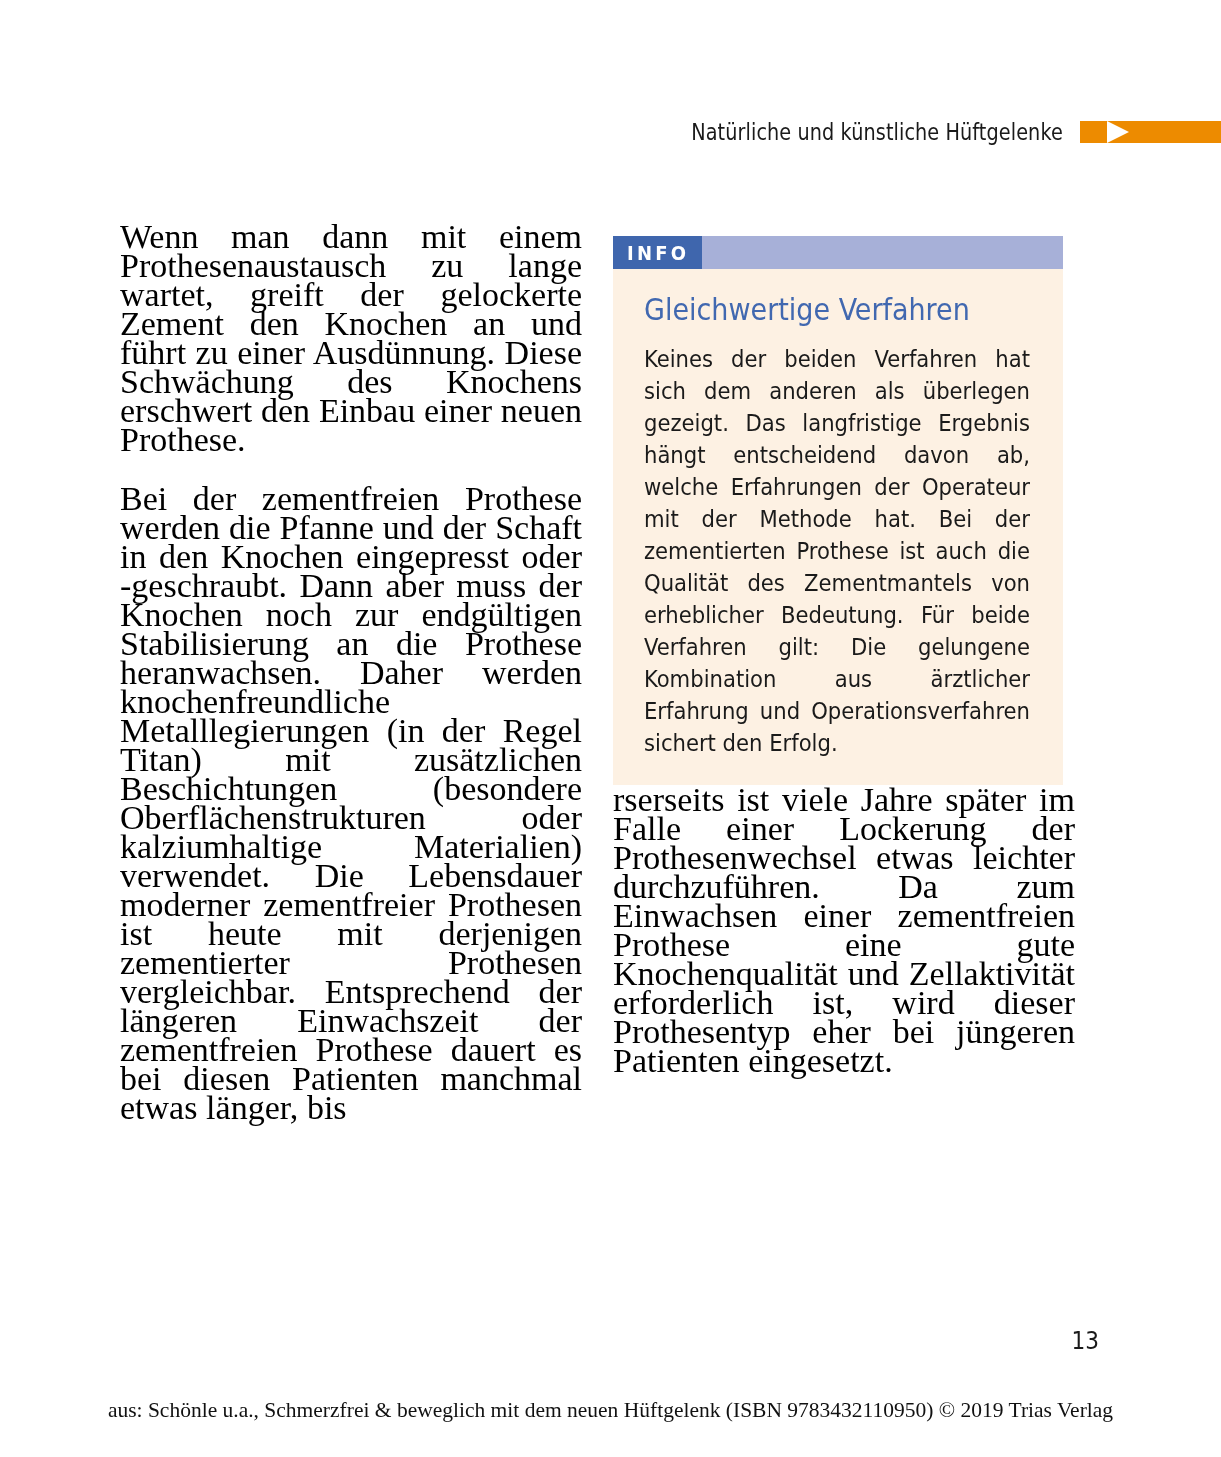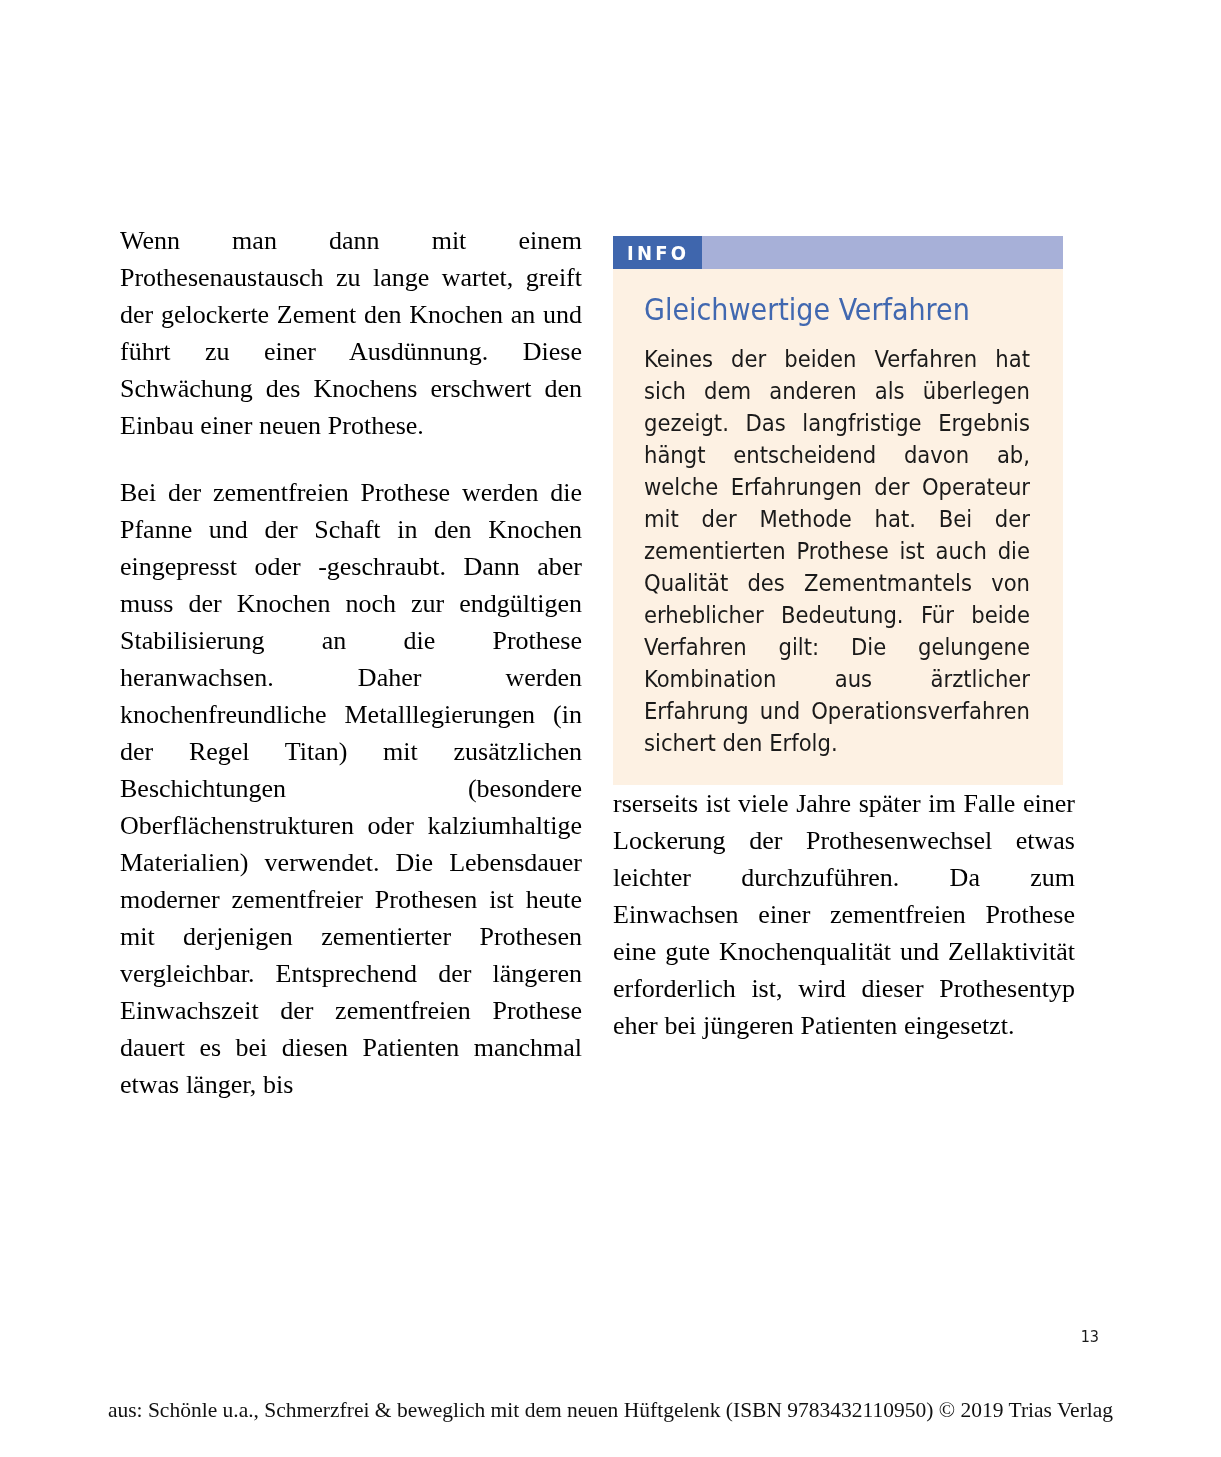--- a/index.html
+++ b/index.html
@@ -66,22 +66,22 @@
   
   .col {
     position: absolute;
     width: 462px;
   }
   .col-left  { left: 120px;  top: 222px; }
   .col-right { left: 613px;  top: 236px; }
 
   p.body-par {
     margin: 0 0 30px 0;
-    font-size: 26px;
-    line-height: 37px;
+    font-size: 34px;
+    line-height: 29px;
     text-align: justify;
     text-justify: inter-word;
     hyphens: none;
     word-spacing: 0.2px;
   }
   p.body-par:last-child { margin-bottom: 0; }
 
   
   .info-box {
     width: 450px;
@@ -131,21 +131,21 @@
   .after-info {
     margin-top: 36px;
   }
 
   
   .folio {
     position: absolute;
     right: 122px;
     top: 1327px;
     font-family: "DejaVu Sans Condensed", "Liberation Sans", sans-serif;
-    font-size: 16px;
+    font-size: 24px;
     color: #1a1a1a;
   }
 
   
   .credit {
     position: absolute;
     left: 0;
     right: 0;
     top: 1398px;
     text-align: center;
@@ -153,20 +153,26 @@
     font-size: 21.5px;
     color: #111111;
     white-space: nowrap;
   }
 </style>
 </head>
 <body>
 
 <div class="page">
 
+  <div class="running-head">
+    <div class="running-head-text">Natürliche und künstliche Hüftgelenke</div>
+    <div class="running-head-bar">
+      <span class="arrow"></span>
+    </div>
+  </div>
 
   <div class="col col-left">
     <p class="body-par">Wenn man dann mit einem Prothesenaustausch zu lange wartet, greift der gelockerte Zement den Knochen an und führt zu einer Ausdünnung. Diese Schwächung des Knochens erschwert den Einbau einer neuen Prothese.</p>
     <p class="body-par">Bei der zementfreien Prothese werden die Pfanne und der Schaft in den Knochen eingepresst oder -geschraubt. Dann aber muss der Knochen noch zur endgültigen Stabilisierung an die Prothese heranwachsen. Daher werden knochenfreundliche Metalllegierungen (in der Regel Titan) mit zusätzlichen Beschichtungen (besondere Oberflächenstrukturen oder kalziumhaltige Materialien) verwendet. Die Lebensdauer moderner zementfreier Prothesen ist heute mit derjenigen zementierter Prothesen vergleichbar. Entsprechend der längeren Einwachszeit der zementfreien Prothese dauert es bei diesen Patienten manchmal etwas länger, bis</p>
   </div>
 
   <div class="col col-right">
 
     <div class="info-box">
       <div class="info-header">

